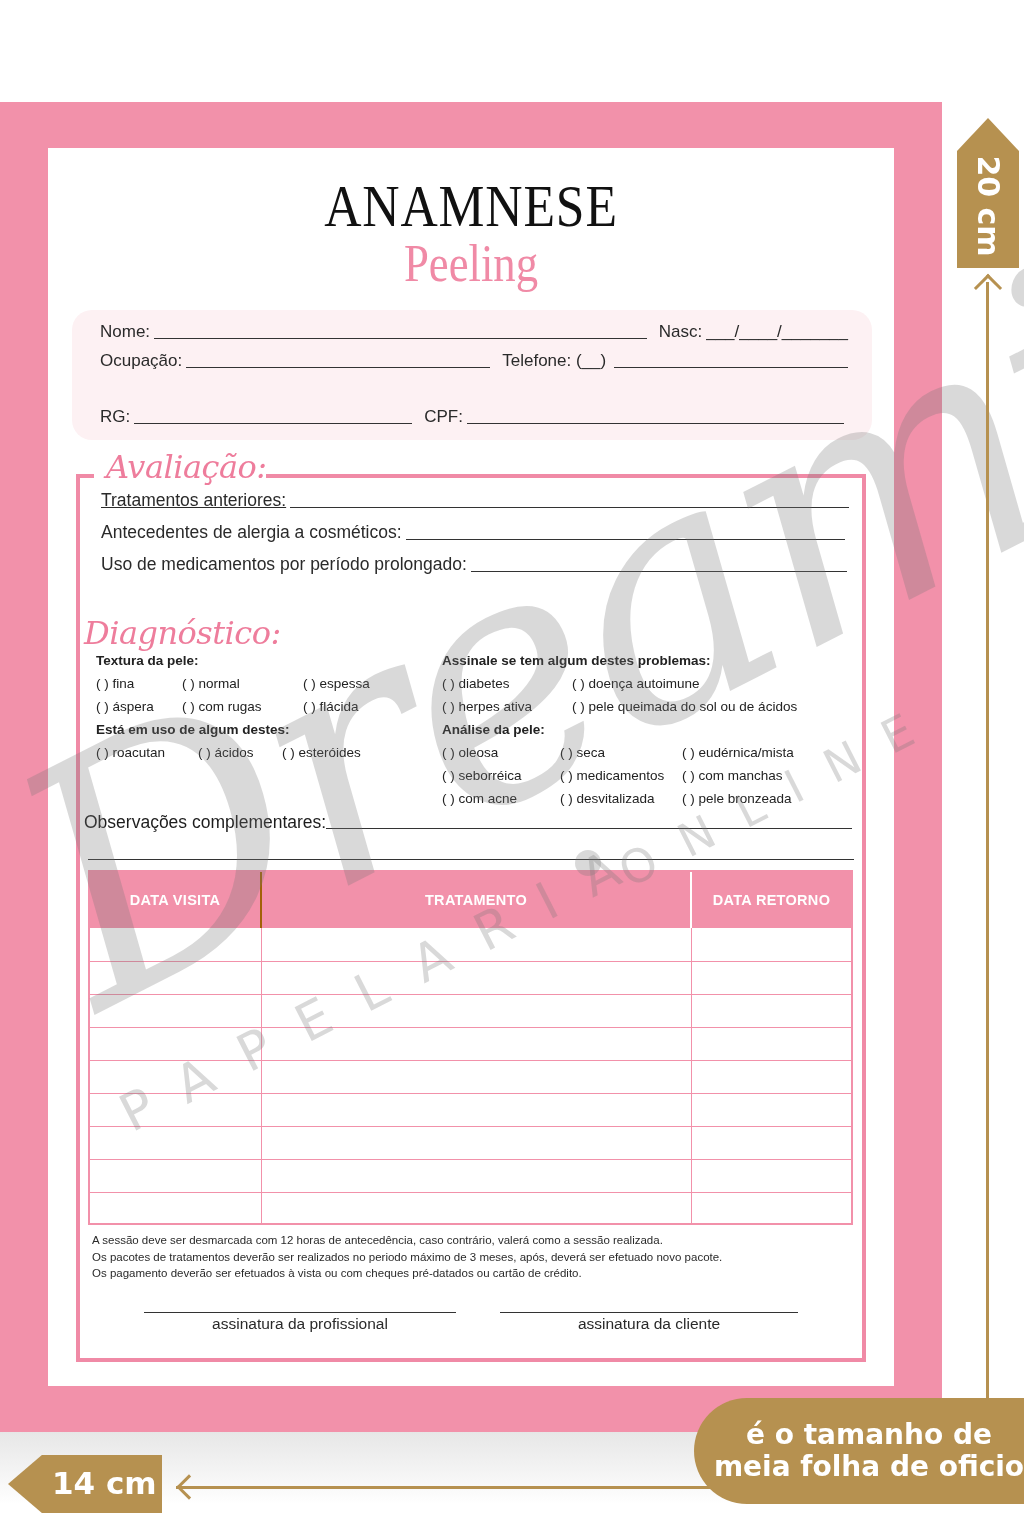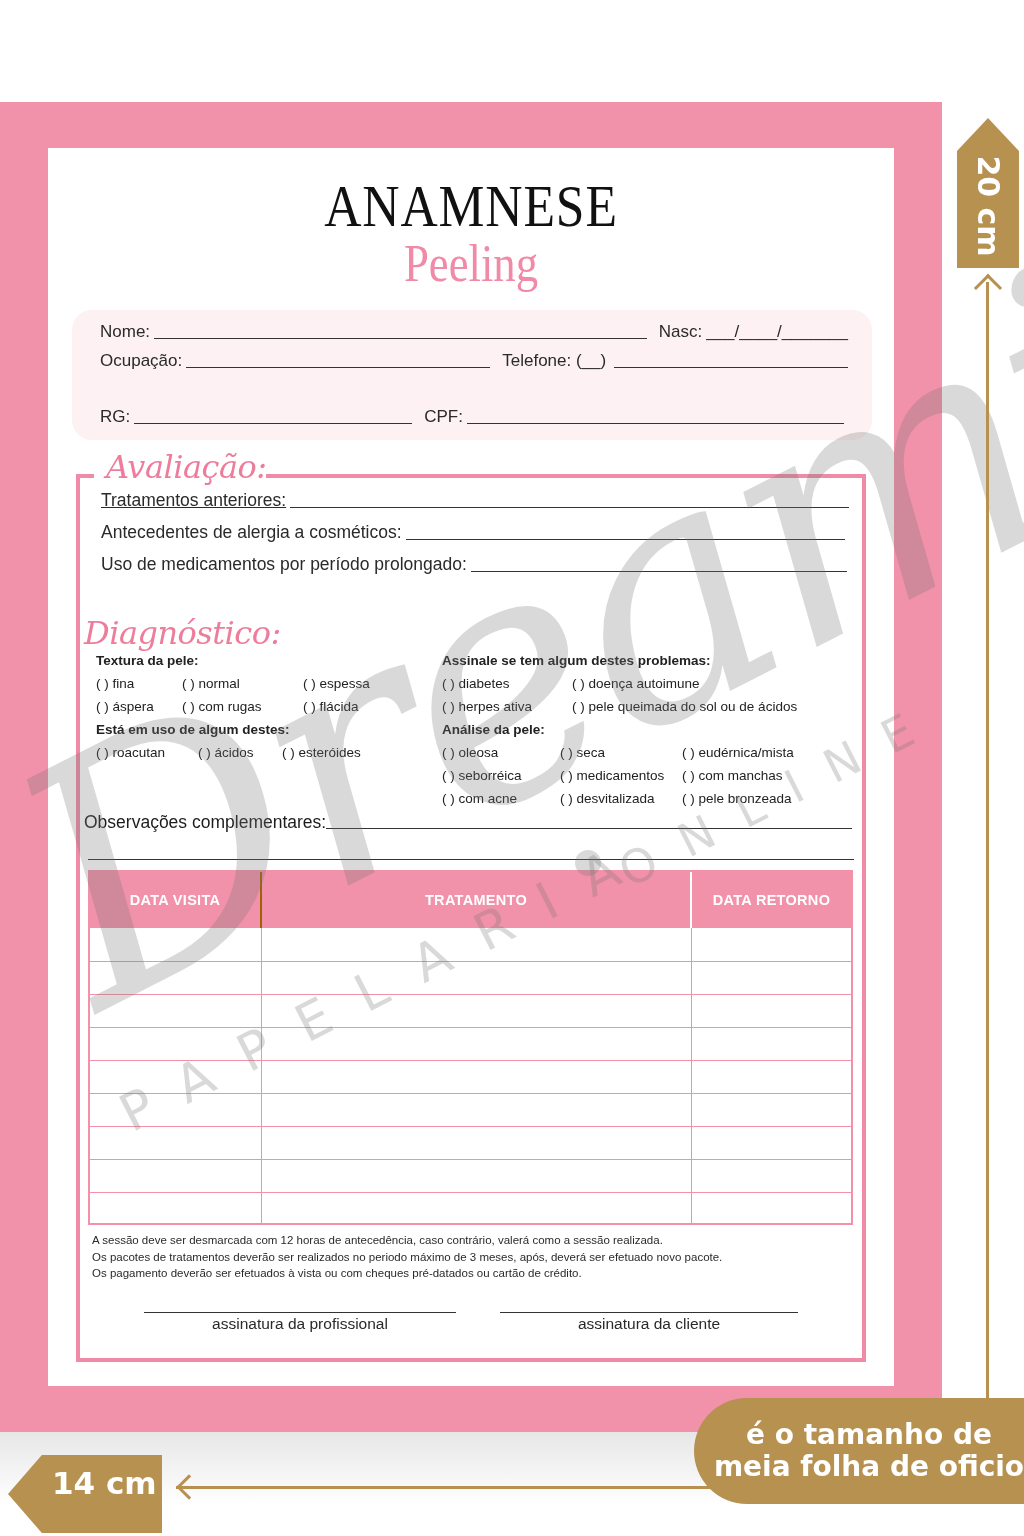--- a/index.html
+++ b/index.html
@@ -63,21 +63,21 @@
     transform: rotate(-27deg); transform-origin: left top; }
   .wm-dot { left: 575px; top: 850px; width: 26px; height: 26px; border-radius: 50%; background: rgba(120,120,120,0.28); }
 
   .gold { background: #b69150; color: #ffffff; font-family: "DejaVu Sans", sans-serif; font-weight: bold; }
   .tag-h { position: absolute; left: 957px; top: 118px; width: 62px; height: 150px;
     clip-path: polygon(50% 0, 100% 22%, 100% 100%, 0 100%, 0 22%); }
   .tag-h span { position: absolute; left: 50%; top: 88px; transform: translate(-50%, -50%) rotate(90deg); font-size: 30px; white-space: nowrap; }
   .v-arrow-line { position: absolute; left: 986px; top: 282px; width: 3px; height: 1118px; background: #b69150; }
   .v-arrow-head { position: absolute; left: 978px; top: 278px; width: 20px; height: 20px; border-left: 3px solid #b69150; border-top: 3px solid #b69150; transform: rotate(45deg); }
 
-  .tag-w { position: absolute; left: 8px; top: 1455px; width: 154px; height: 78px;
+  .tag-w { position: absolute; left: 8px; top: 1455px; width: 154px; height: 58px;
     clip-path: polygon(0 50%, 22% 0, 100% 0, 100% 100%, 22% 100%); }
   .tag-w span { position: absolute; left: 44px; top: 10px; font-size: 31px; }
   .h-arrow-line { position: absolute; left: 176px; top: 1486px; width: 560px; height: 3px; background: #b69150; }
   .h-arrow-head { position: absolute; left: 180px; top: 1478px; width: 18px; height: 18px; border-left: 3px solid #b69150; border-bottom: 3px solid #b69150; transform: rotate(45deg); }
 
   .size-note { position: absolute; left: 694px; top: 1398px; width: 340px; height: 106px; border-radius: 54px 0 0 54px;
     display: flex; flex-direction: column; align-items: center; justify-content: center; font-size: 28px; line-height: 32px; padding-left: 10px; }
 </style>
 </head>
 <body>

